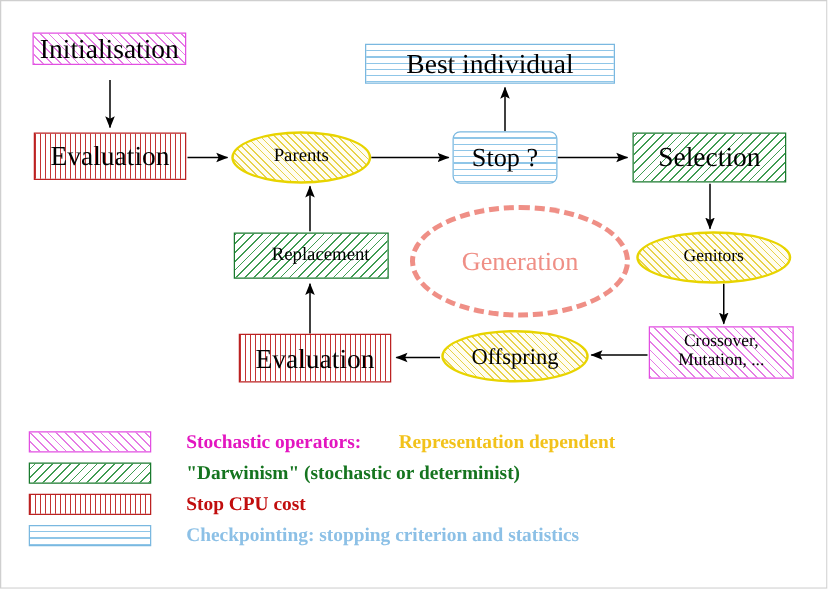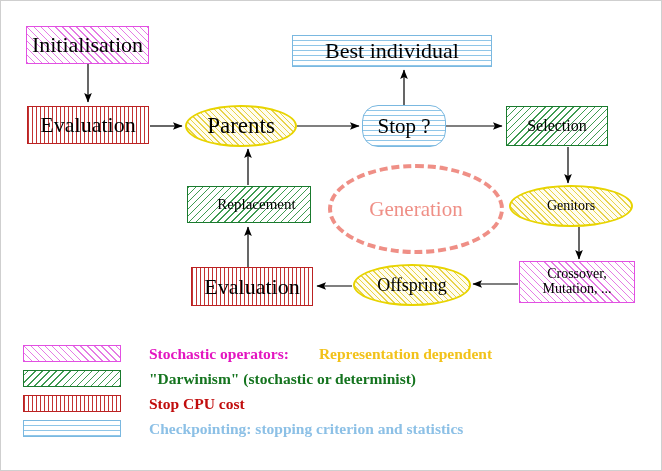--- a/index.html
+++ b/index.html
@@ -57,21 +57,21 @@
         0deg, #8fc6e8 0px, #8fc6e8 1px, #ffffff 1px, #ffffff 5px);
     border: 1.4px solid #7ab8e0;
   }
   .fill-yellow {
     background-color: #ffffff;
     background-image: repeating-linear-gradient(
         45deg, #e8d24a 0px, #e8d24a 1px, #fffdf0 1px, #fffdf0 4px);
     border: 2px solid #e8d400;
   }
 
-  .rounded { border-radius: 16px; align-items: center; }
+  .rounded { border-radius: 6px; align-items: center; }
   .ellipse { border-radius: 50%; }
 
   
   .gen-ellipse {
     position: absolute;
     border: 4px dashed #ef8f86;
     border-radius: 50%;
     background: transparent;
     display: flex;
     align-items: center;
@@ -144,41 +144,41 @@
 
     <line x1="517" y1="283" x2="472" y2="283" stroke="#000" stroke-width="1.2" marker-end="url(#ah)"></line>
 
     <line x1="351" y1="285" x2="316" y2="285" stroke="#000" stroke-width="1.2" marker-end="url(#ah)"></line>
 
     <line x1="247" y1="266" x2="247" y2="226" stroke="#000" stroke-width="1.2" marker-end="url(#ah)"></line>
 
     <line x1="247" y1="184" x2="247" y2="148" stroke="#000" stroke-width="1.2" marker-end="url(#ah)"></line>
   </svg>
 
-  <div class="node fill-magenta" style="left:25px; top:25px; width:123px; height:38px; font-size:22px;">
+  <div class="node fill-magenta" style="left:25px; top:25px; width:123px; height:26px; font-size:22px;">
     <span class="lbl">Initialisation</span>
   </div>
 
   <div class="node fill-red" style="left:26px; top:105px; width:122px; height:38px; font-size:22px;">
     <span class="lbl">Evaluation</span>
   </div>
 
-  <div class="node fill-yellow ellipse" style="left:184px; top:104px; width:112px; height:42px; font-size:23px;">
+  <div class="node fill-yellow ellipse" style="left:184px; top:104px; width:112px; height:42px; font-size:15px;">
     <span class="lbl">Parents</span>
   </div>
 
   <div class="node fill-blue rounded" style="left:361px; top:104px; width:84px; height:42px; font-size:21px;">
     <span class="lbl">Stop ?</span>
   </div>
 
   <div class="node fill-blue" style="left:291px; top:34px; width:200px; height:32px; font-size:22px;">
     <span class="lbl">Best individual</span>
   </div>
 
-  <div class="node fill-green" style="left:505px; top:105px; width:102px; height:40px; font-size:16px;">
+  <div class="node fill-green" style="left:505px; top:105px; width:123px; height:40px; font-size:22px;">
     <span class="lbl">Selection</span>
   </div>
 
   <div class="node fill-yellow ellipse" style="left:508px; top:184px; width:124px; height:42px; font-size:14px;">
     <span class="lbl">Genitors</span>
   </div>
 
   <div class="node fill-magenta" style="left:518px; top:260px; width:116px; height:42px; font-size:14px; flex-direction:column;justify-content:center;">
     <span class="lbl">Crossover,</span>
     <span class="lbl">Mutation, ...</span>

